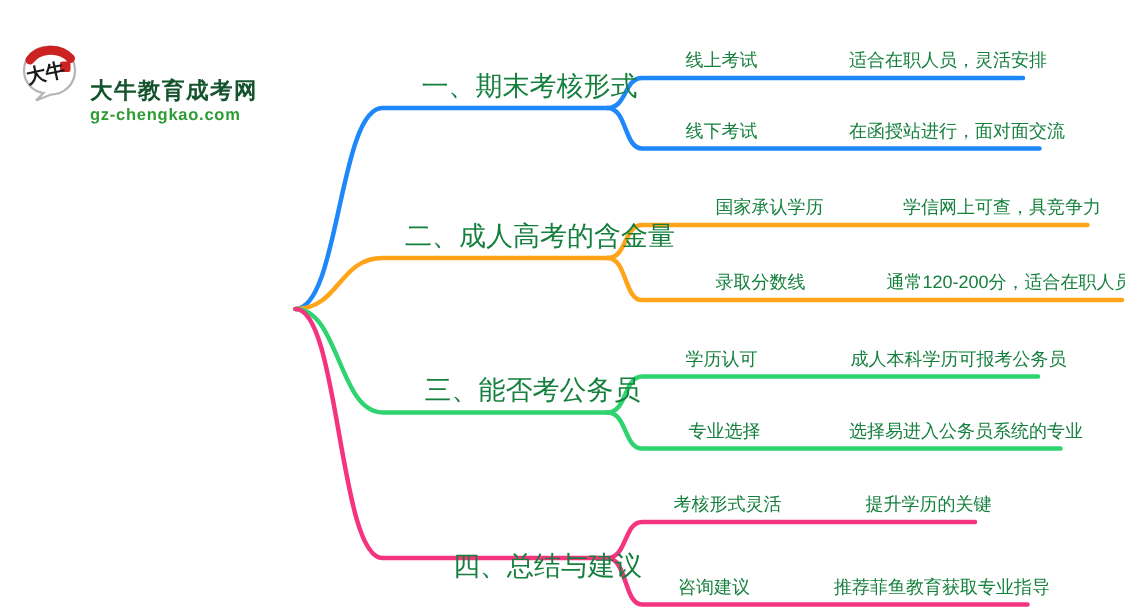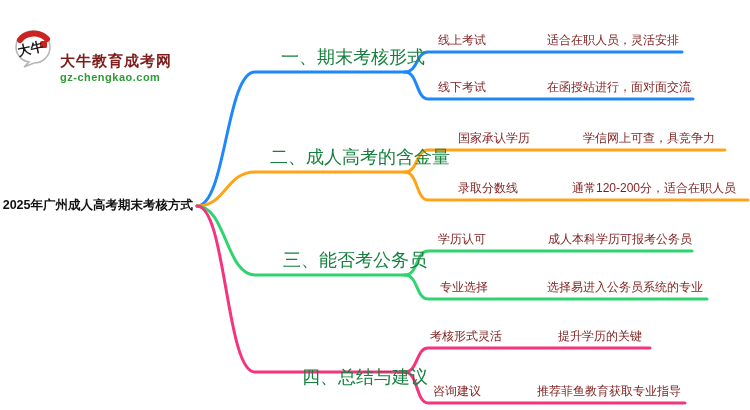--- a/index.html
+++ b/index.html
@@ -15,45 +15,44 @@
   
   .root-node{
     position:absolute;right:557px;top:198px;white-space:nowrap;
     font-size:12.5px;font-weight:700;color:#111;line-height:15px;
   }
   
   .branch-label{
     position:absolute;white-space:nowrap;font-size:18px;color:#15803d;line-height:16px;
   }
   .row-key,.row-value{
-    position:absolute;white-space:nowrap;font-size:12px;color:#7f1d1d;line-height:14px;
+    position:absolute;white-space:nowrap;font-size:12px;color:#15803d;line-height:14px;margin-left:19px;
   }
   svg.links{position:absolute;left:0;top:0;}
 </style>
 </head>
 <body>
 
 <div class="stage">
 
   <div class="logo">
     <div class="logo-icon">
       <svg width="38" height="40" viewBox="0 0 38 40">
         <path d="M19 3 C 9 3 2 10 2 19 C 2 27 8 33 15 34 L 10 39 L 20 35 C 29 35 36 28 36 19 C 36 10 29 3 19 3 Z" fill="#ffffff" stroke="#b5b5b5" stroke-width="1.5"></path>
         <path d="M6 12 A 16 13 0 0 1 33 11" fill="none" stroke="#cc2222" stroke-width="6" stroke-linecap="round"></path>
         <rect x="26" y="13" width="7" height="7" rx="1.5" fill="#cc2222"></rect>
         <text x="17" y="25" font-size="13" font-weight="bold" fill="#1a1a1a" text-anchor="middle" transform="rotate(-12 17 23)">大牛</text>
       </svg>
     </div>
     <div class="logo-text">
-      <div class="logo-title" style="color: #7f1d1d; margin-top: 40px;">大牛教育成考网</div>
+      <div class="logo-title" style="color: #14532d; margin-top: 40px;">大牛教育成考网</div>
       <div class="logo-domain" style="color: rgb(46, 156, 53);">gz-chengkao.com</div>
     </div>
   </div>
 
-  <div class="root-node">2025年广州成人高考期末考核方式</div>
 
   <svg id="links" class="links" width="750" height="410" viewBox="0 0 750 410">
       <path d="M 197 206 C 226 206 226 72 255 72 H 405" stroke="#1E88FB" stroke-width="3" fill="none" stroke-linecap="round"></path>
       <path d="M 405 72 C 418 72 416 52 428 52 H 682" stroke="#1E88FB" stroke-width="3" fill="none" stroke-linecap="round"></path>
       <path d="M 405 72 C 418 72 416 99 428 99 H 693" stroke="#1E88FB" stroke-width="3" fill="none" stroke-linecap="round"></path>
       <path d="M 197 206 C 226 206 226 172 255 172 H 405" stroke="#FFA418" stroke-width="3" fill="none" stroke-linecap="round"></path>
       <path d="M 405 172 C 418 172 416 150 428 150 H 725" stroke="#FFA418" stroke-width="3" fill="none" stroke-linecap="round"></path>
       <path d="M 405 172 C 418 172 416 200 428 200 H 748" stroke="#FFA418" stroke-width="3" fill="none" stroke-linecap="round"></path>
       <path d="M 197 206 C 226 206 226 275 255 275 H 405" stroke="#2FD36F" stroke-width="3" fill="none" stroke-linecap="round"></path>
       <path d="M 405 275 C 418 275 416 251 428 251 H 692" stroke="#2FD36F" stroke-width="3" fill="none" stroke-linecap="round"></path>

